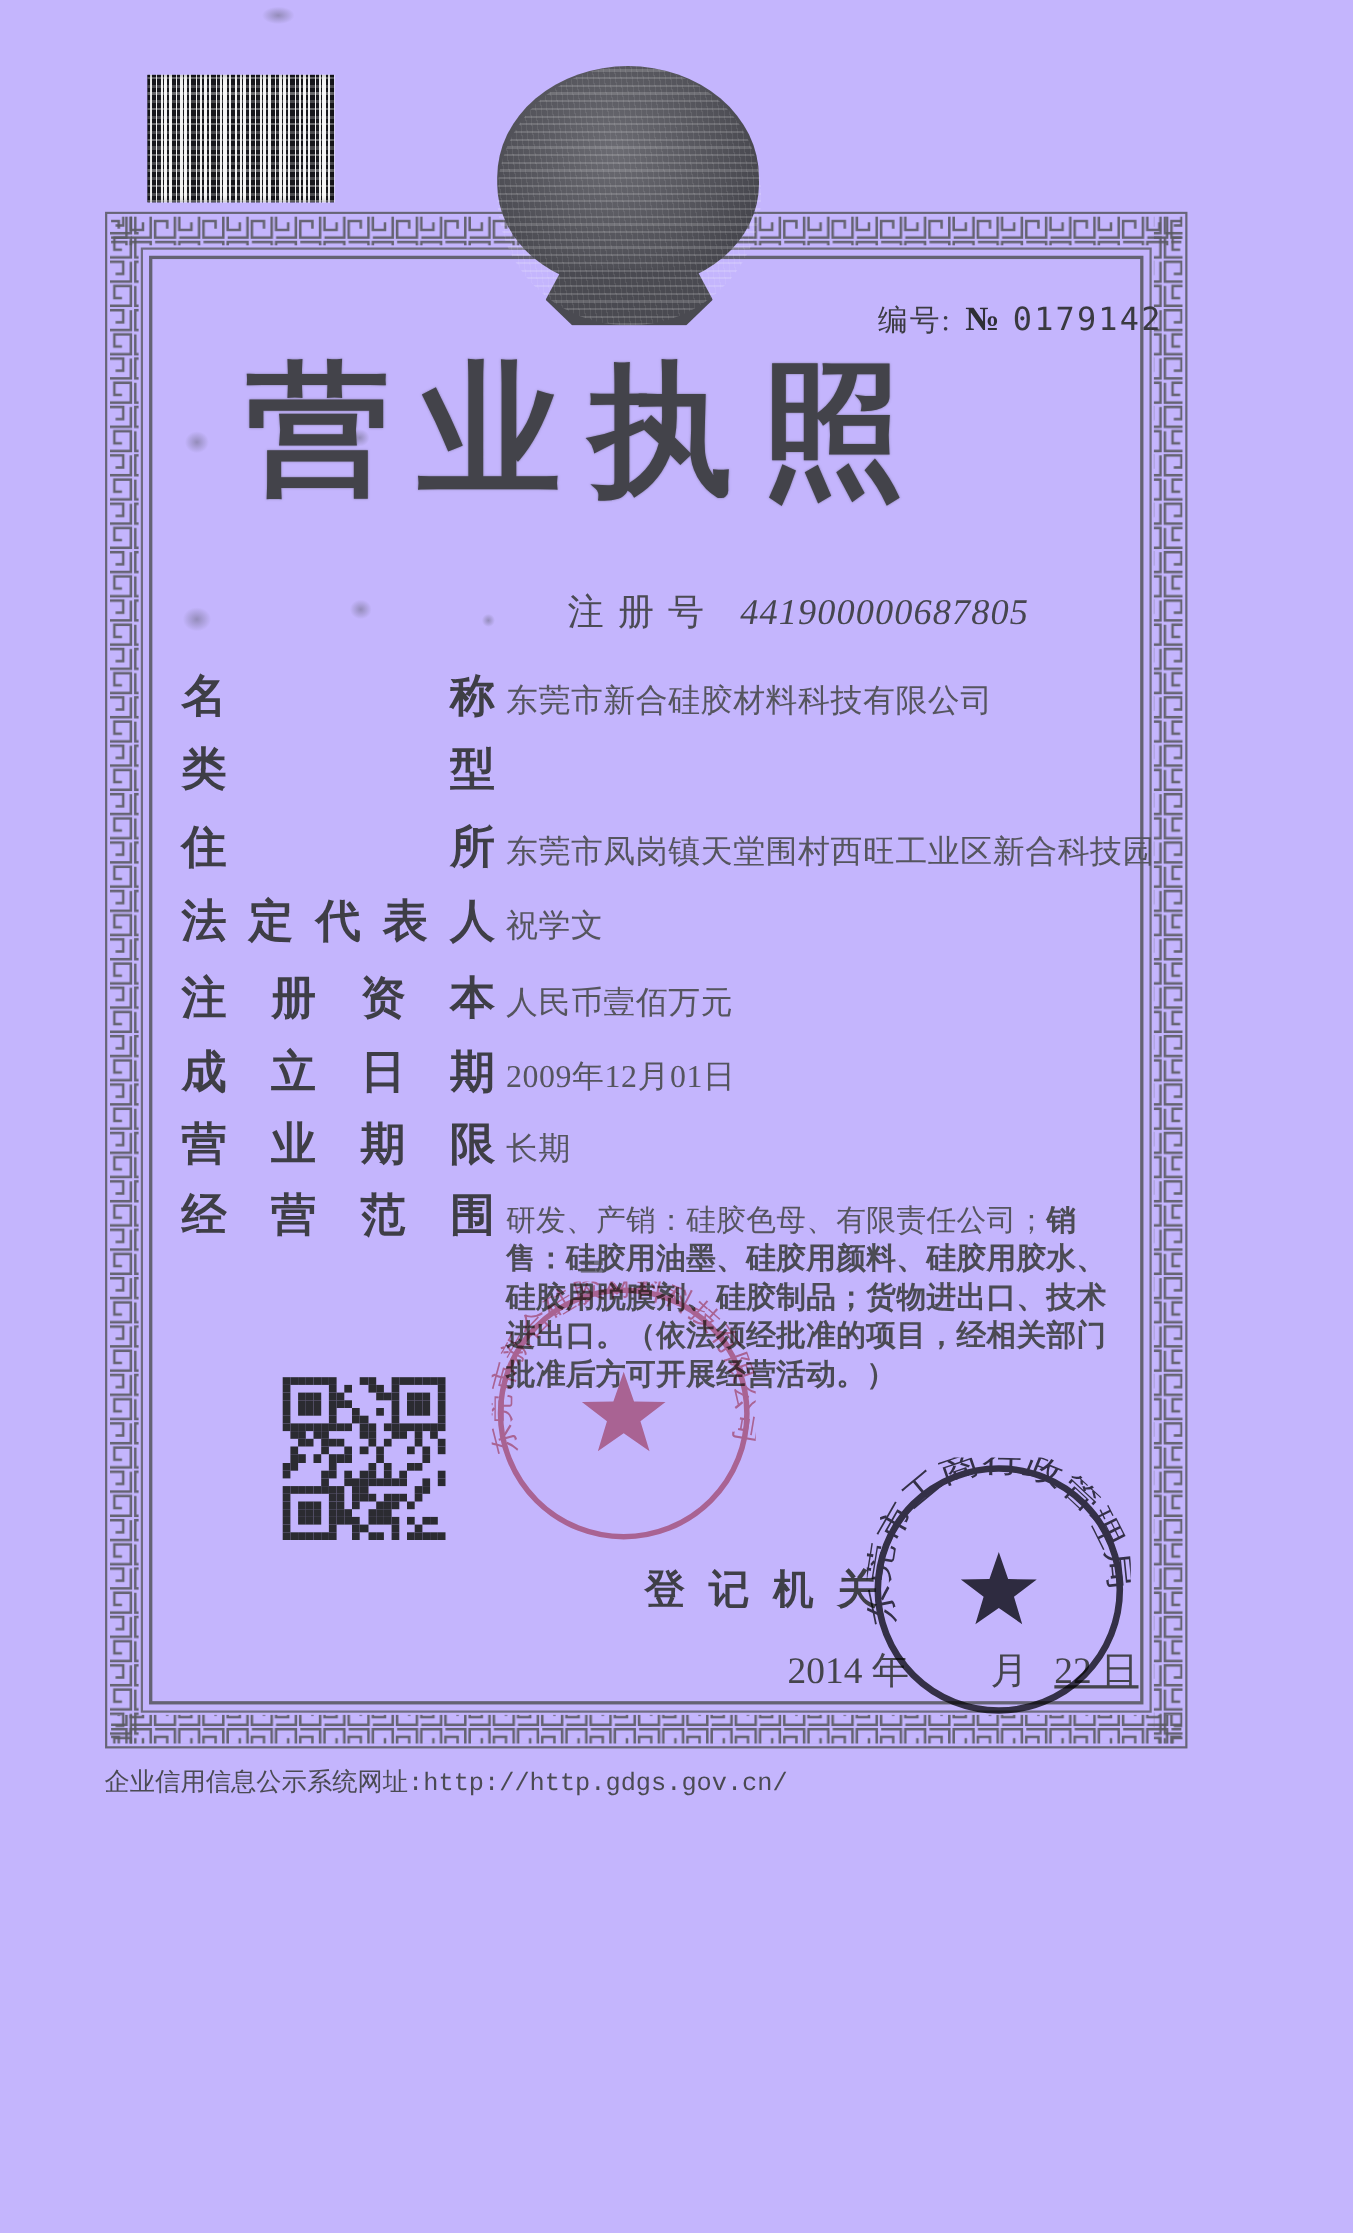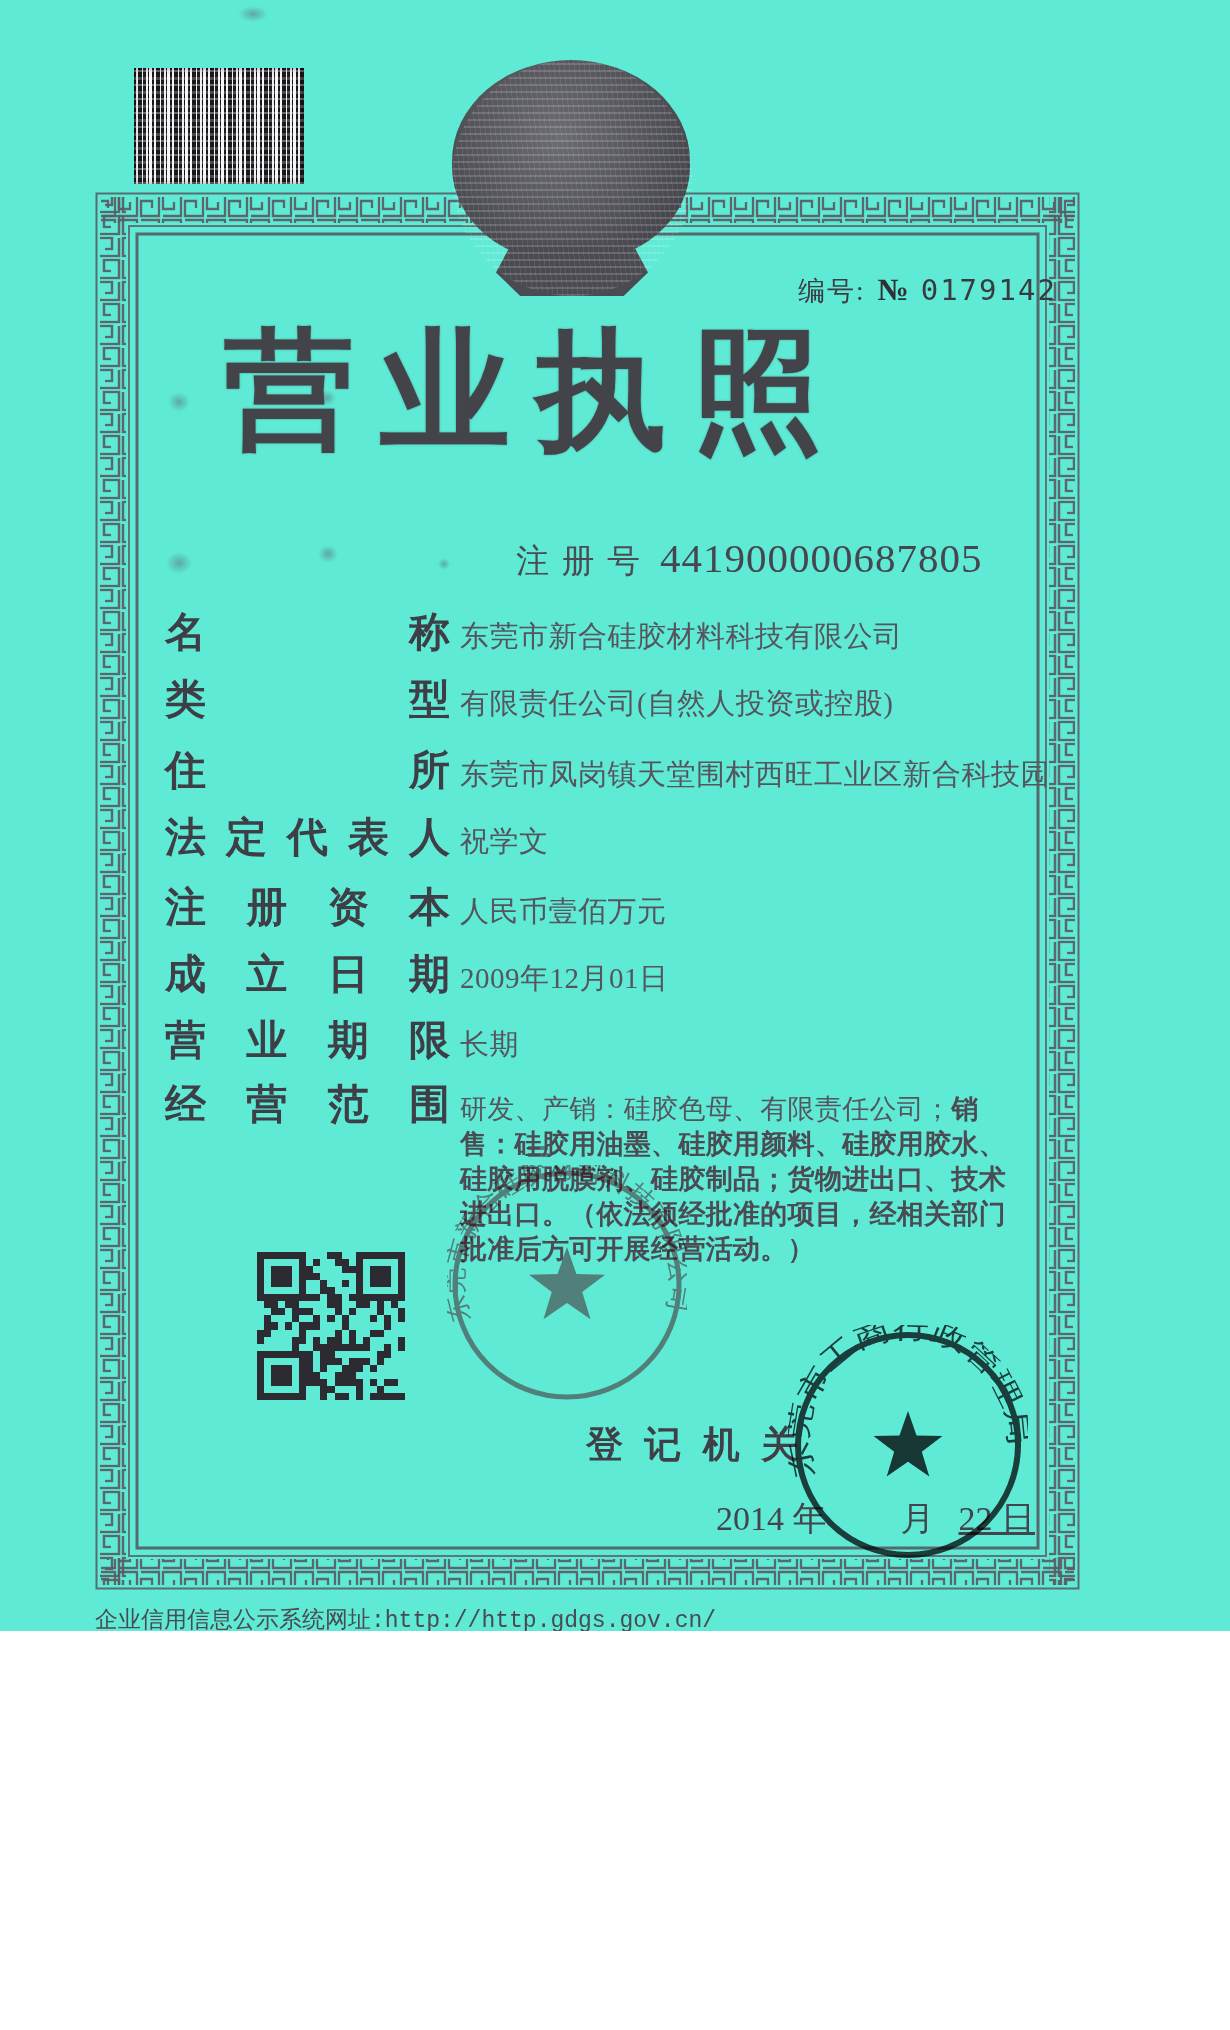--- a/index.html
+++ b/index.html
@@ -1,16 +1,16 @@
 <!DOCTYPE html>
 <html><head>
 <meta charset="utf-8">
 <style>
   html,body{margin:0;padding:0;background:#ffffff;}
-  .page{position:relative;width:1230px;height:1631px;background:#5eead4;overflow:hidden;
+  .page{position:relative;width:1230px;height:2030px;background:#c4b5fd;overflow:hidden;
         font-family:"Liberation Serif","DejaVu Serif",serif;color:#46464e;}
 
   
   .art{position:absolute;background:radial-gradient(ellipse,rgba(90,90,105,.45),rgba(120,120,135,0) 70%);}
   .art-dash{position:absolute;width:20px;height:11px;opacity:.75;
     background:linear-gradient(#5a5a60 0 4px,transparent 4px 7px,#5a5a60 7px 11px);}
 
   
   .barcode{position:absolute;left:134px;top:68px;width:170px;height:116px;
     background:
@@ -38,21 +38,21 @@
   .serial .num{font-size:29px;font-family:"DejaVu Sans Mono","Liberation Mono",monospace;color:#3a3a41;letter-spacing:2px;margin-top:25px;}
 
   
   .title{position:absolute;left:224px;top:316px;display:flex;gap:26px;z-index:4;
     font-family:"DejaVu Sans","Liberation Sans",sans-serif;font-weight:900;font-size:130px;line-height:1.15;
     color:#43434a;text-shadow:0 0 2px rgba(62,62,70,.55);}
 
   
   .regno{position:absolute;left:516px;top:534px;display:flex;align-items:baseline;z-index:4;}
   .regno .rl{width:124px;font-size:33px;color:#4b4b54;}
-  .regno .rv{margin-left:20px;font-size:41px;letter-spacing:1px;color:#46464f;}
+  .regno .rv{margin-left:33px;font-size:33px;letter-spacing:1px;color:#46464f;font-style:italic;}
 
   
   .row{position:absolute;left:165px;display:flex;align-items:baseline;z-index:4;}
   .rlabel{width:285px;flex:none;font-size:41px;font-weight:600;color:#3e3e46;}
   .rvalue{margin-left:10px;font-size:29px;color:#55555e;white-space:nowrap;letter-spacing:.5px;}
   .justify{display:flex;justify-content:space-between;}
   .scope-text{margin-left:10px;width:566px;font-size:27px;line-height:1.3;color:#55555e;letter-spacing:.3px;}
   .scope-text .b{font-weight:700;color:#4b4b54;text-align:center;}
 
   
@@ -142,21 +142,20 @@
         <span>名</span>
         <span>称</span>
       </div>
     <div class="rvalue">东莞市新合硅胶材料科技有限公司</div>
   </div>
   <div class="row" style="top:672px;">
     <div class="rlabel justify">
         <span>类</span>
         <span>型</span>
       </div>
-    <div class="rvalue">有限责任公司(自然人投资或控股)</div>
   </div>
   <div class="row" style="top:743px;">
     <div class="rlabel justify">
         <span>住</span>
         <span>所</span>
       </div>
     <div class="rvalue">东莞市凤岗镇天堂围村西旺工业区新合科技园</div>
   </div>
   <div class="row" style="top:810px;">
     <div class="rlabel justify">

